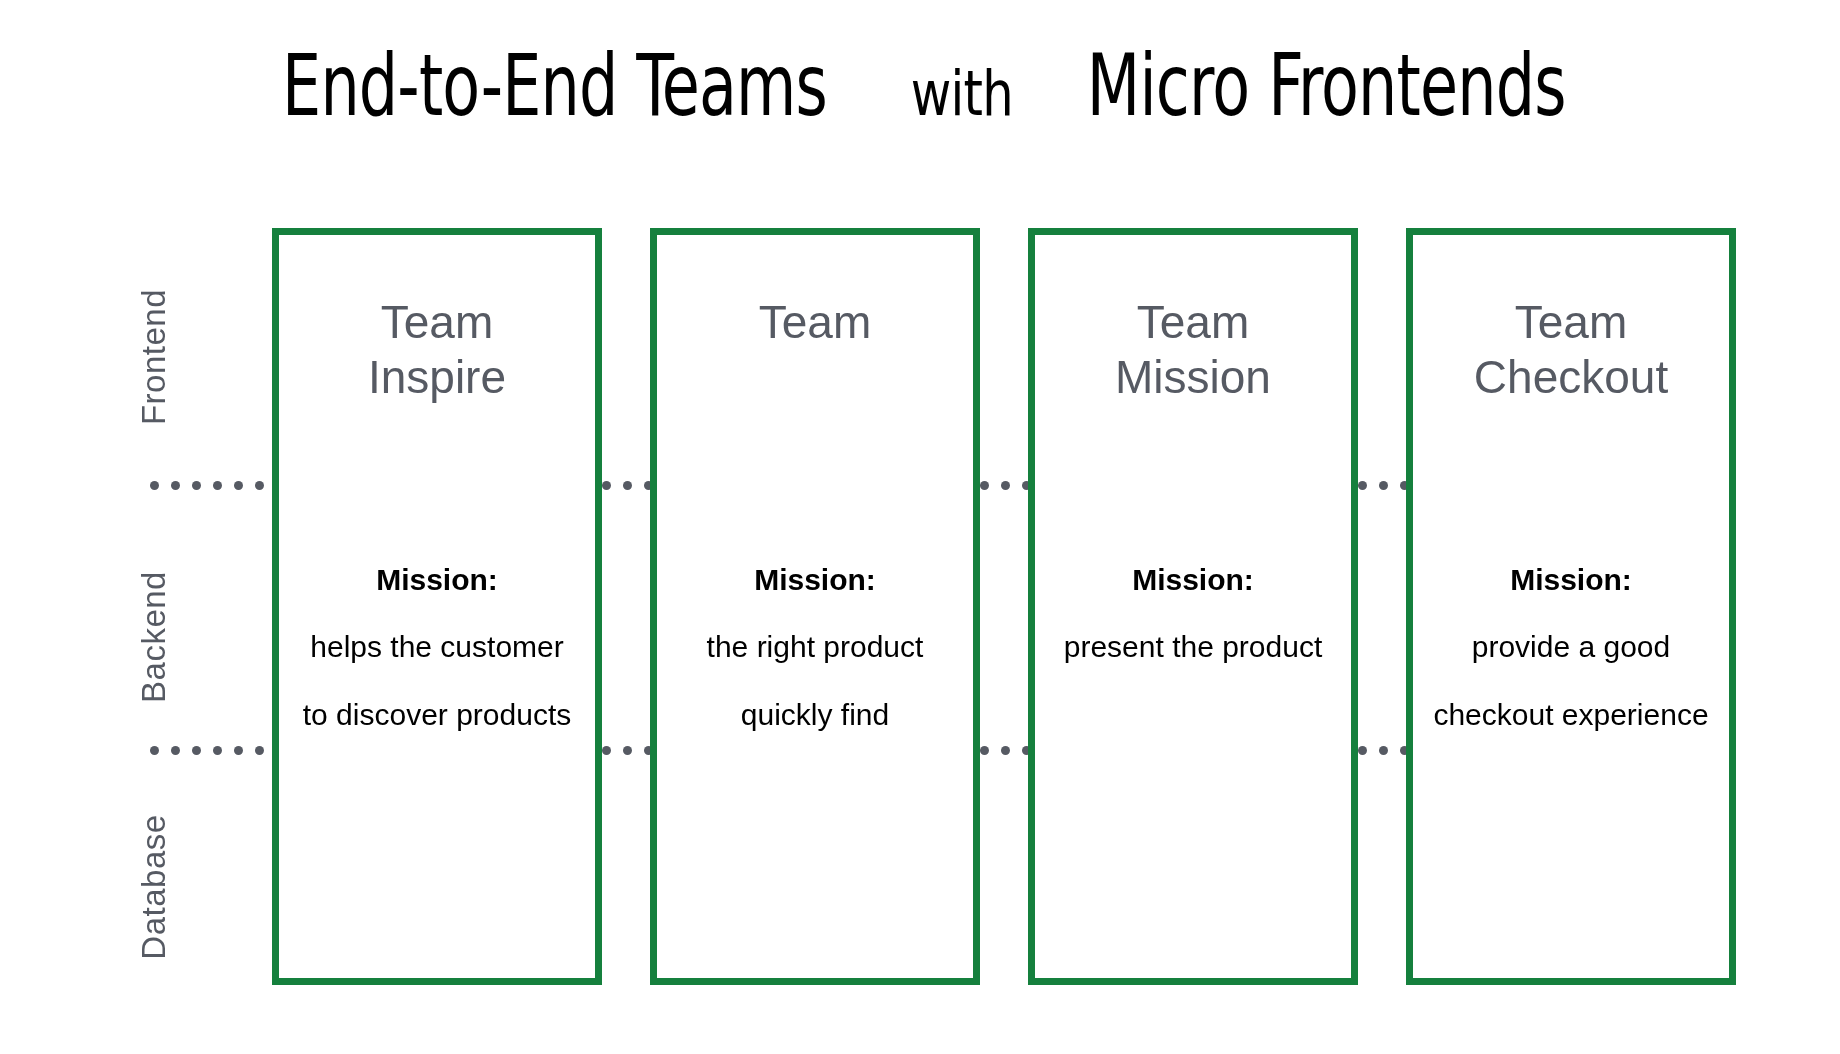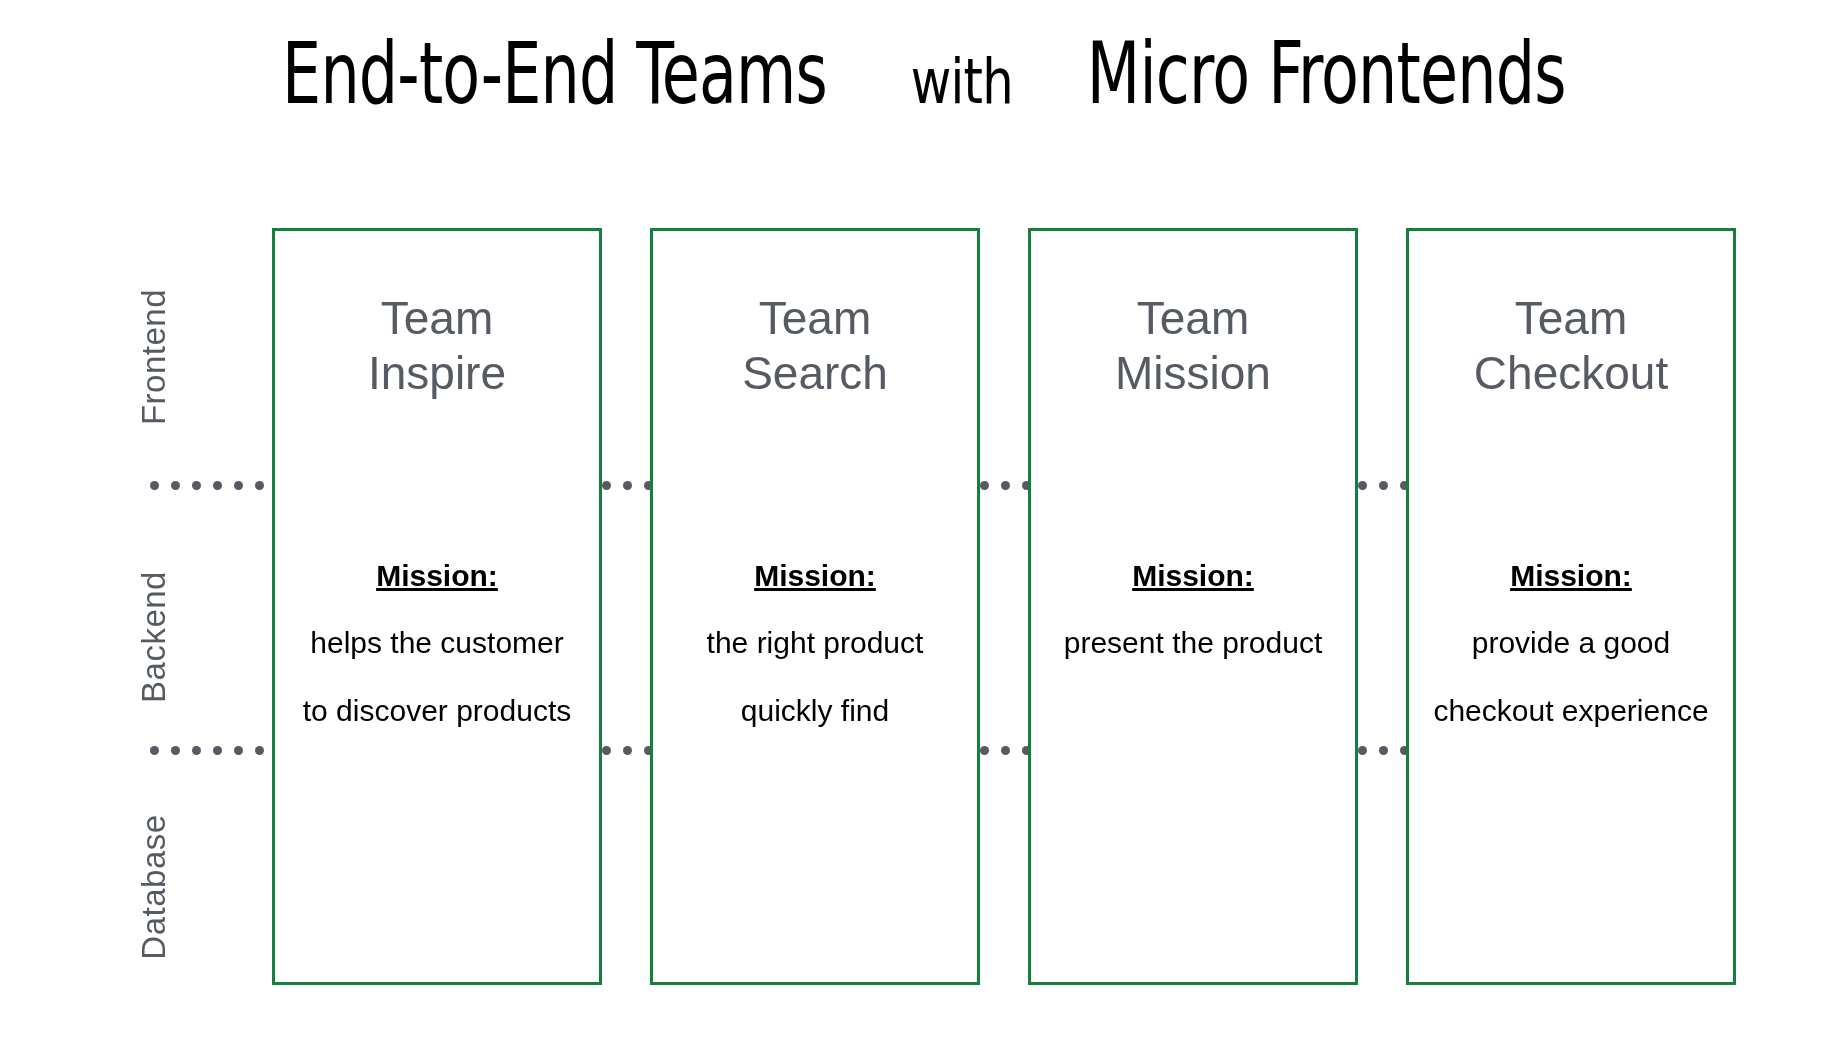--- a/index.html
+++ b/index.html
@@ -17,21 +17,21 @@
     position: relative;
     width: 1840px;
     height: 1054px;
     background: #ffffff;
   }
 
   
   #title {
     position: absolute;
     left: 0;
-    top: 30px;
+    top: 42px;
     width: 1840px;
     text-align: center;
     font-family: "DejaVu Sans", sans-serif;
     font-size: 86px;
     line-height: 1.0;
     color: #000000;
     white-space: nowrap;
     letter-spacing: -1px;
   }
   #title .t-main {
@@ -73,21 +73,21 @@
     border-radius: 50%;
     background: #565a63;
   }
 
   
   .team-box {
     position: absolute;
     top: 228px;
     height: 757px;
     box-sizing: border-box;
-    border: 3px solid #15803d;
+    border: 7px solid #15803d;
     background: #ffffff;
   }
   #box-0 { left: 272px; width: 330px; }
   #box-1 { left: 650px; width: 330px; }
   #box-2 { left: 1028px; width: 330px; }
   #box-3 { left: 1406px; width: 330px; }
 
   .team-name {
     position: absolute;
     left: 0;
@@ -110,21 +110,20 @@
     text-align: center;
     color: #000000;
     font-size: 30px;
     line-height: 1.18;
     font-family: "Liberation Sans", sans-serif;
   }
   .mission .m-head {
     display: block;
     font-weight: bold;
     margin-bottom: 6px;
-    text-decoration: underline;
   }
   .mission .m-line { display: block; margin-top: 32px; }
 </style>
 </head>
 <body>
 
 <div id="stage">
 
   <div id="title">
     <span class="t-main">End-to-End Teams</span><span class="t-with">with</span><span class="t-main">Micro Frontends</span>
@@ -175,21 +174,20 @@
     <div class="mission">
       <span class="m-head">Mission:</span>
       <span class="m-line">helps the customer</span>
       <span class="m-line">to discover products</span>
     </div>
   </div>
 
   <div class="team-box" id="box-1">
     <div class="team-name">
       <span class="ln">Team</span>
-      <span class="ln">Search</span>
     </div>
     <div class="mission">
       <span class="m-head">Mission:</span>
       <span class="m-line">the right product</span>
       <span class="m-line">quickly find</span>
     </div>
   </div>
 
   <div class="team-box" id="box-2">
     <div class="team-name">

